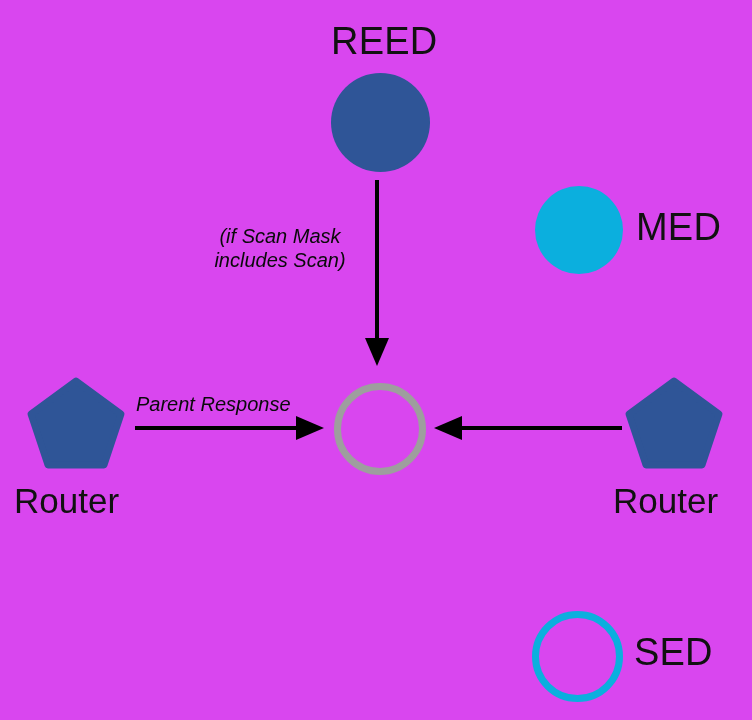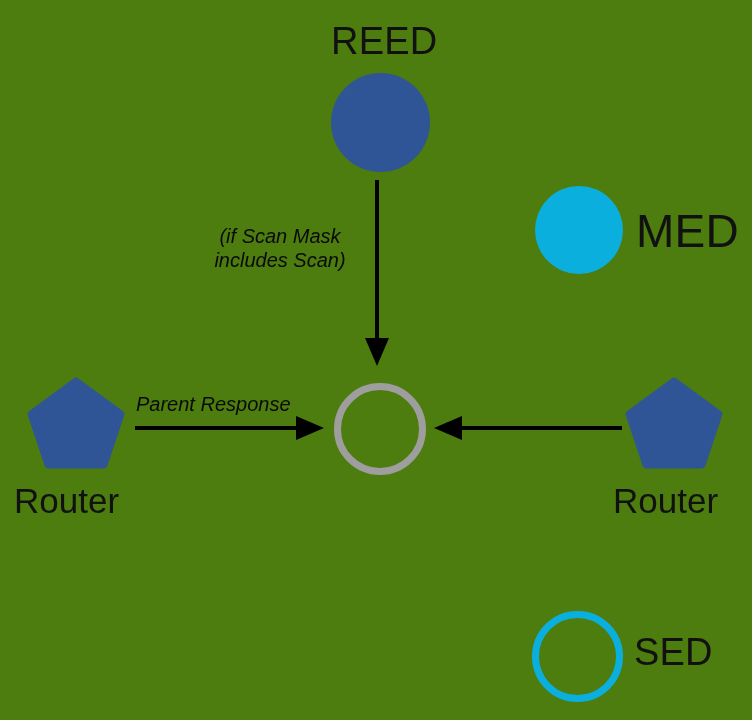--- a/index.html
+++ b/index.html
@@ -12,21 +12,21 @@
     width: 752px;
     height: 720px;
     font-family: "Liberation Sans", sans-serif;
     -webkit-font-smoothing: antialiased;
   }
   #diagram-canvas {
     position: relative;
     width: 752px;
     height: 720px;
     overflow: hidden;
-    background: #4d7c0f;
+    background: #d946ef;
   }
   .node-shape {
     position: absolute;
   }
   .node-label {
     position: absolute;
     color: #111111;
     font-family: "Liberation Sans", sans-serif;
     font-weight: 400;
     white-space: nowrap;
@@ -49,21 +49,21 @@
     height: 720px;
     overflow: visible;
   }
 
   
   #reed-label   { left: 331px; top: 22px;  font-size: 38px; letter-spacing: 0.2px; }
   #reed-circle  { left: 331px; top: 73px;  width: 99px; height: 99px; border-radius: 50%; }
 
   
   #med-circle   { left: 535px; top: 186px; width: 88px; height: 88px; border-radius: 50%; }
-  #med-label    { left: 636px; top: 208px; font-size: 46px; letter-spacing: 0.2px; }
+  #med-label    { left: 636px; top: 208px; font-size: 38px; letter-spacing: 0.2px; }
 
   
   #sed-circle   { left: 532px; top: 611px; width: 91px; height: 91px; border-radius: 50%;
                   box-sizing: border-box; background: transparent; }
   #sed-label    { left: 634px; top: 633px; font-size: 38px; letter-spacing: 0.2px; text-align: center; }
 
   
   #center-circle{ left: 334px; top: 383px; width: 92px; height: 92px; border-radius: 50%;
                   box-sizing: border-box; background: transparent; }
 

